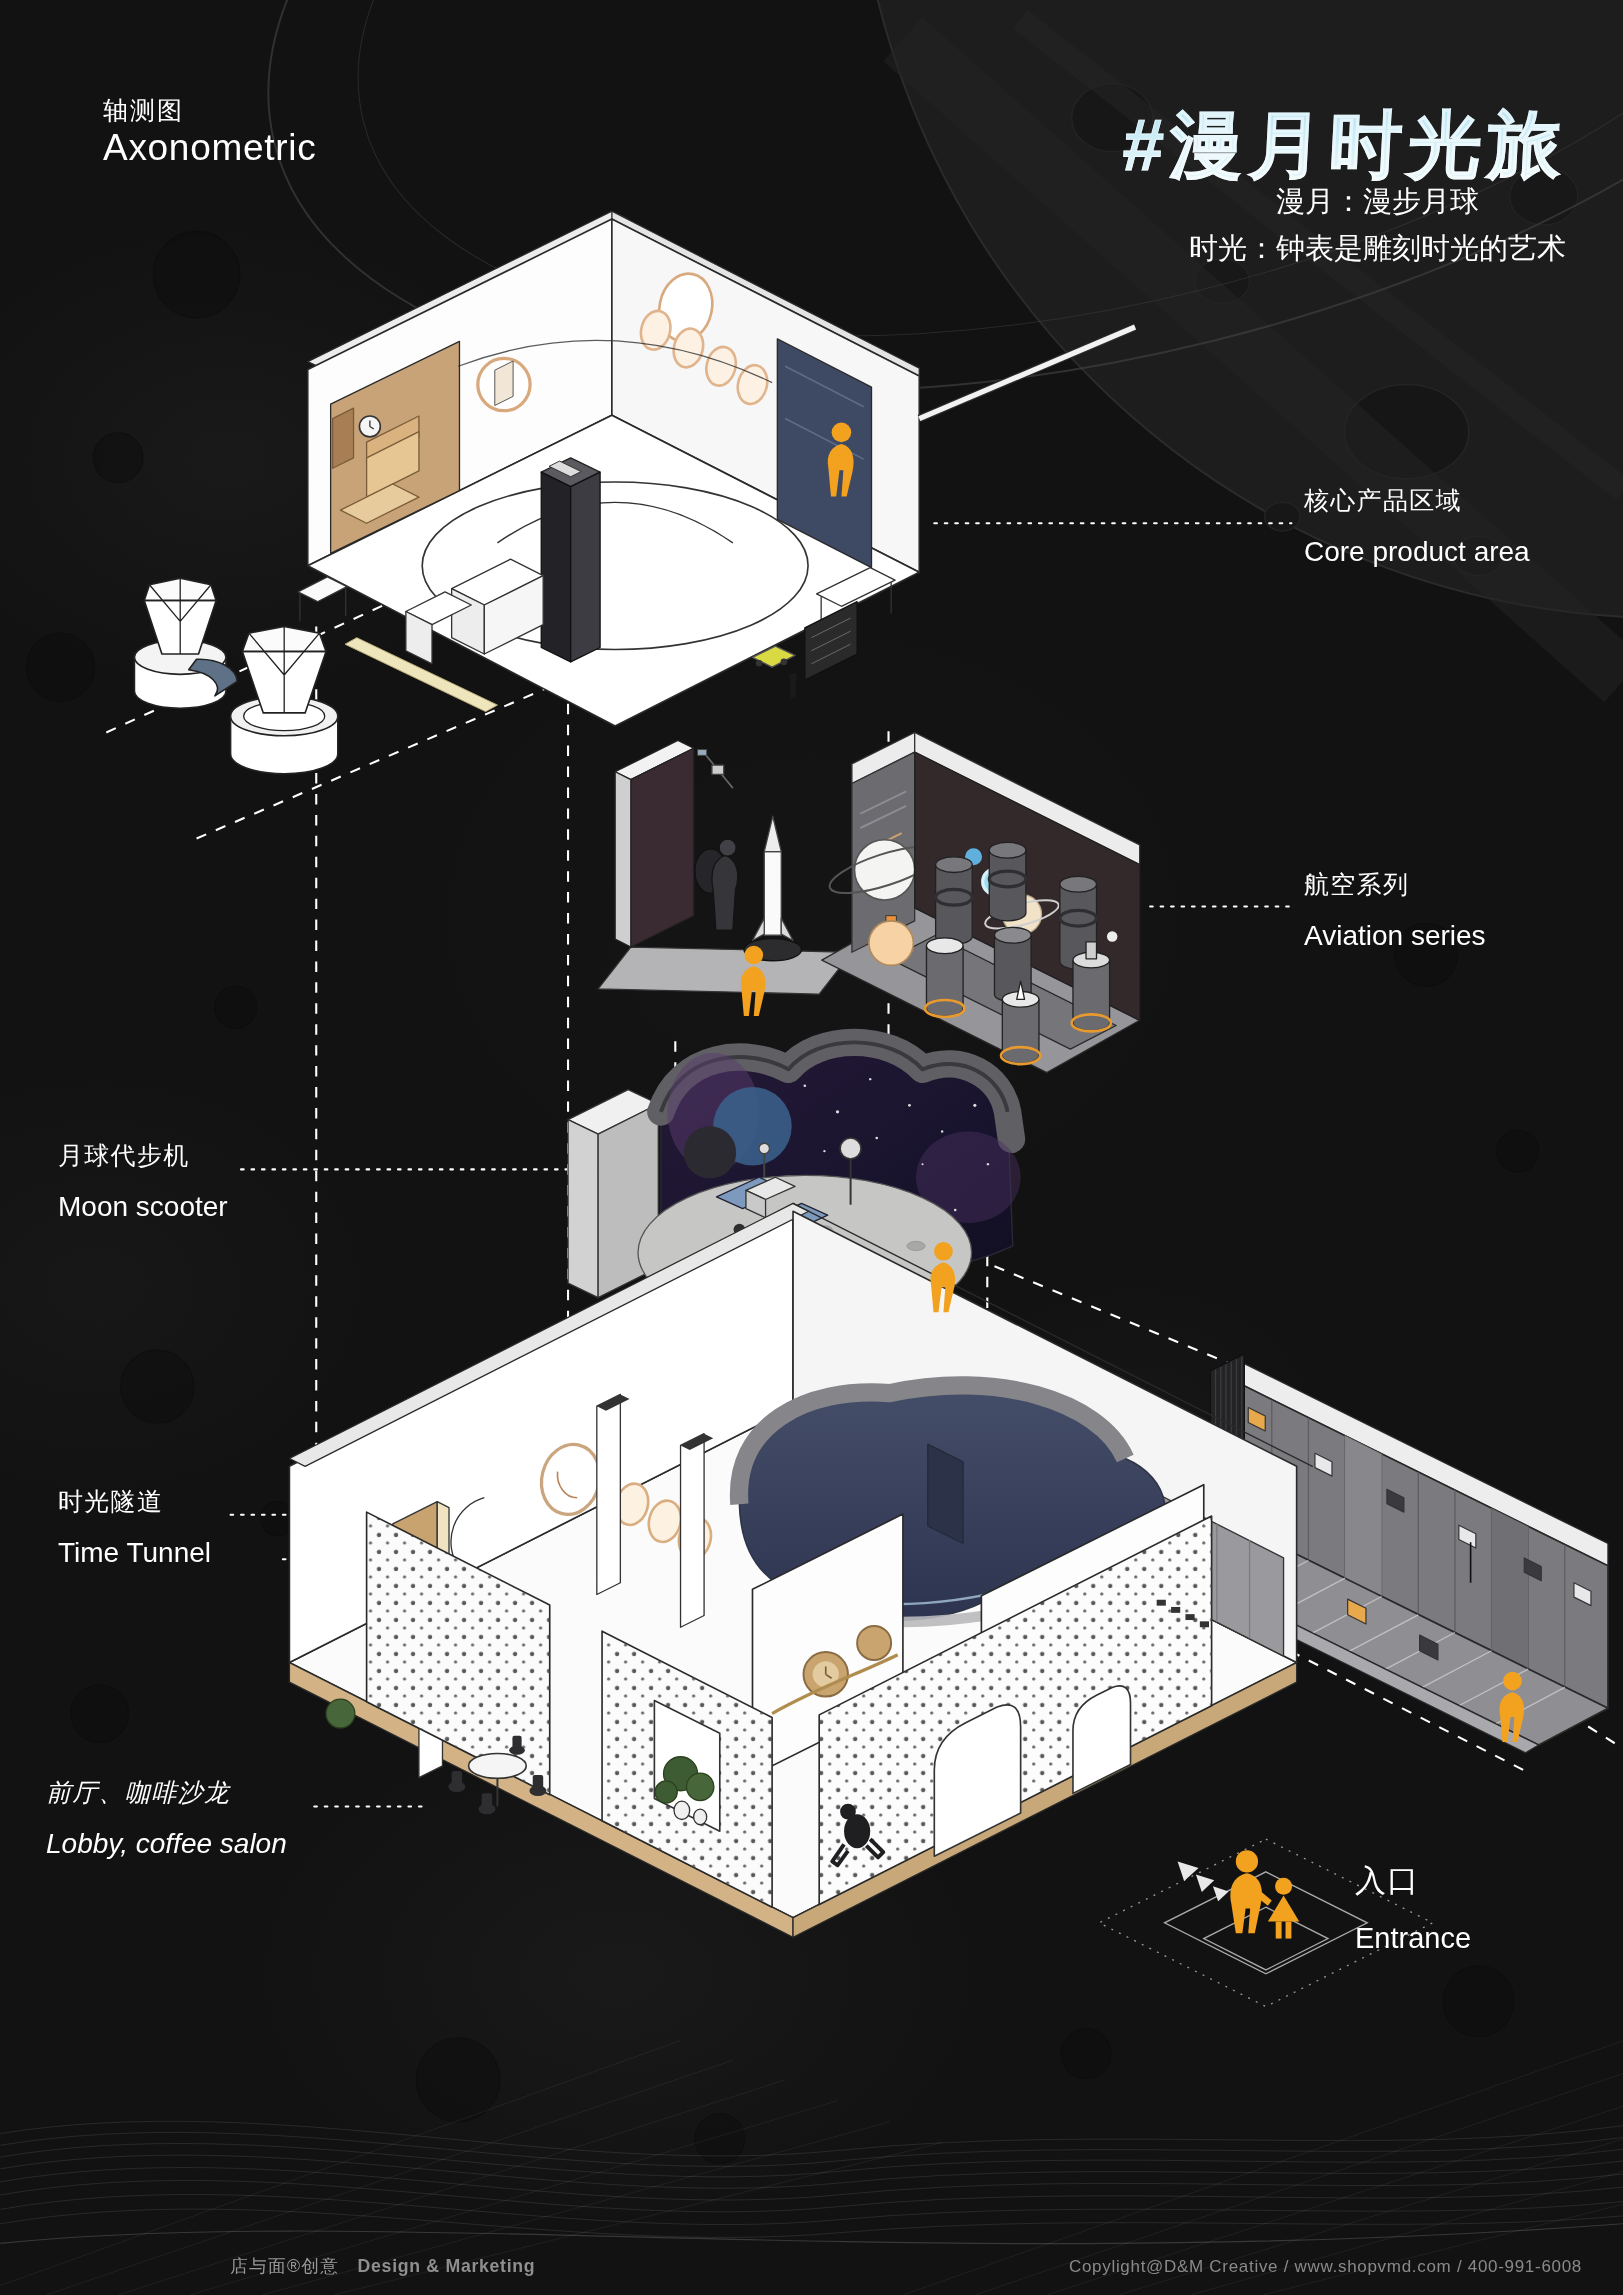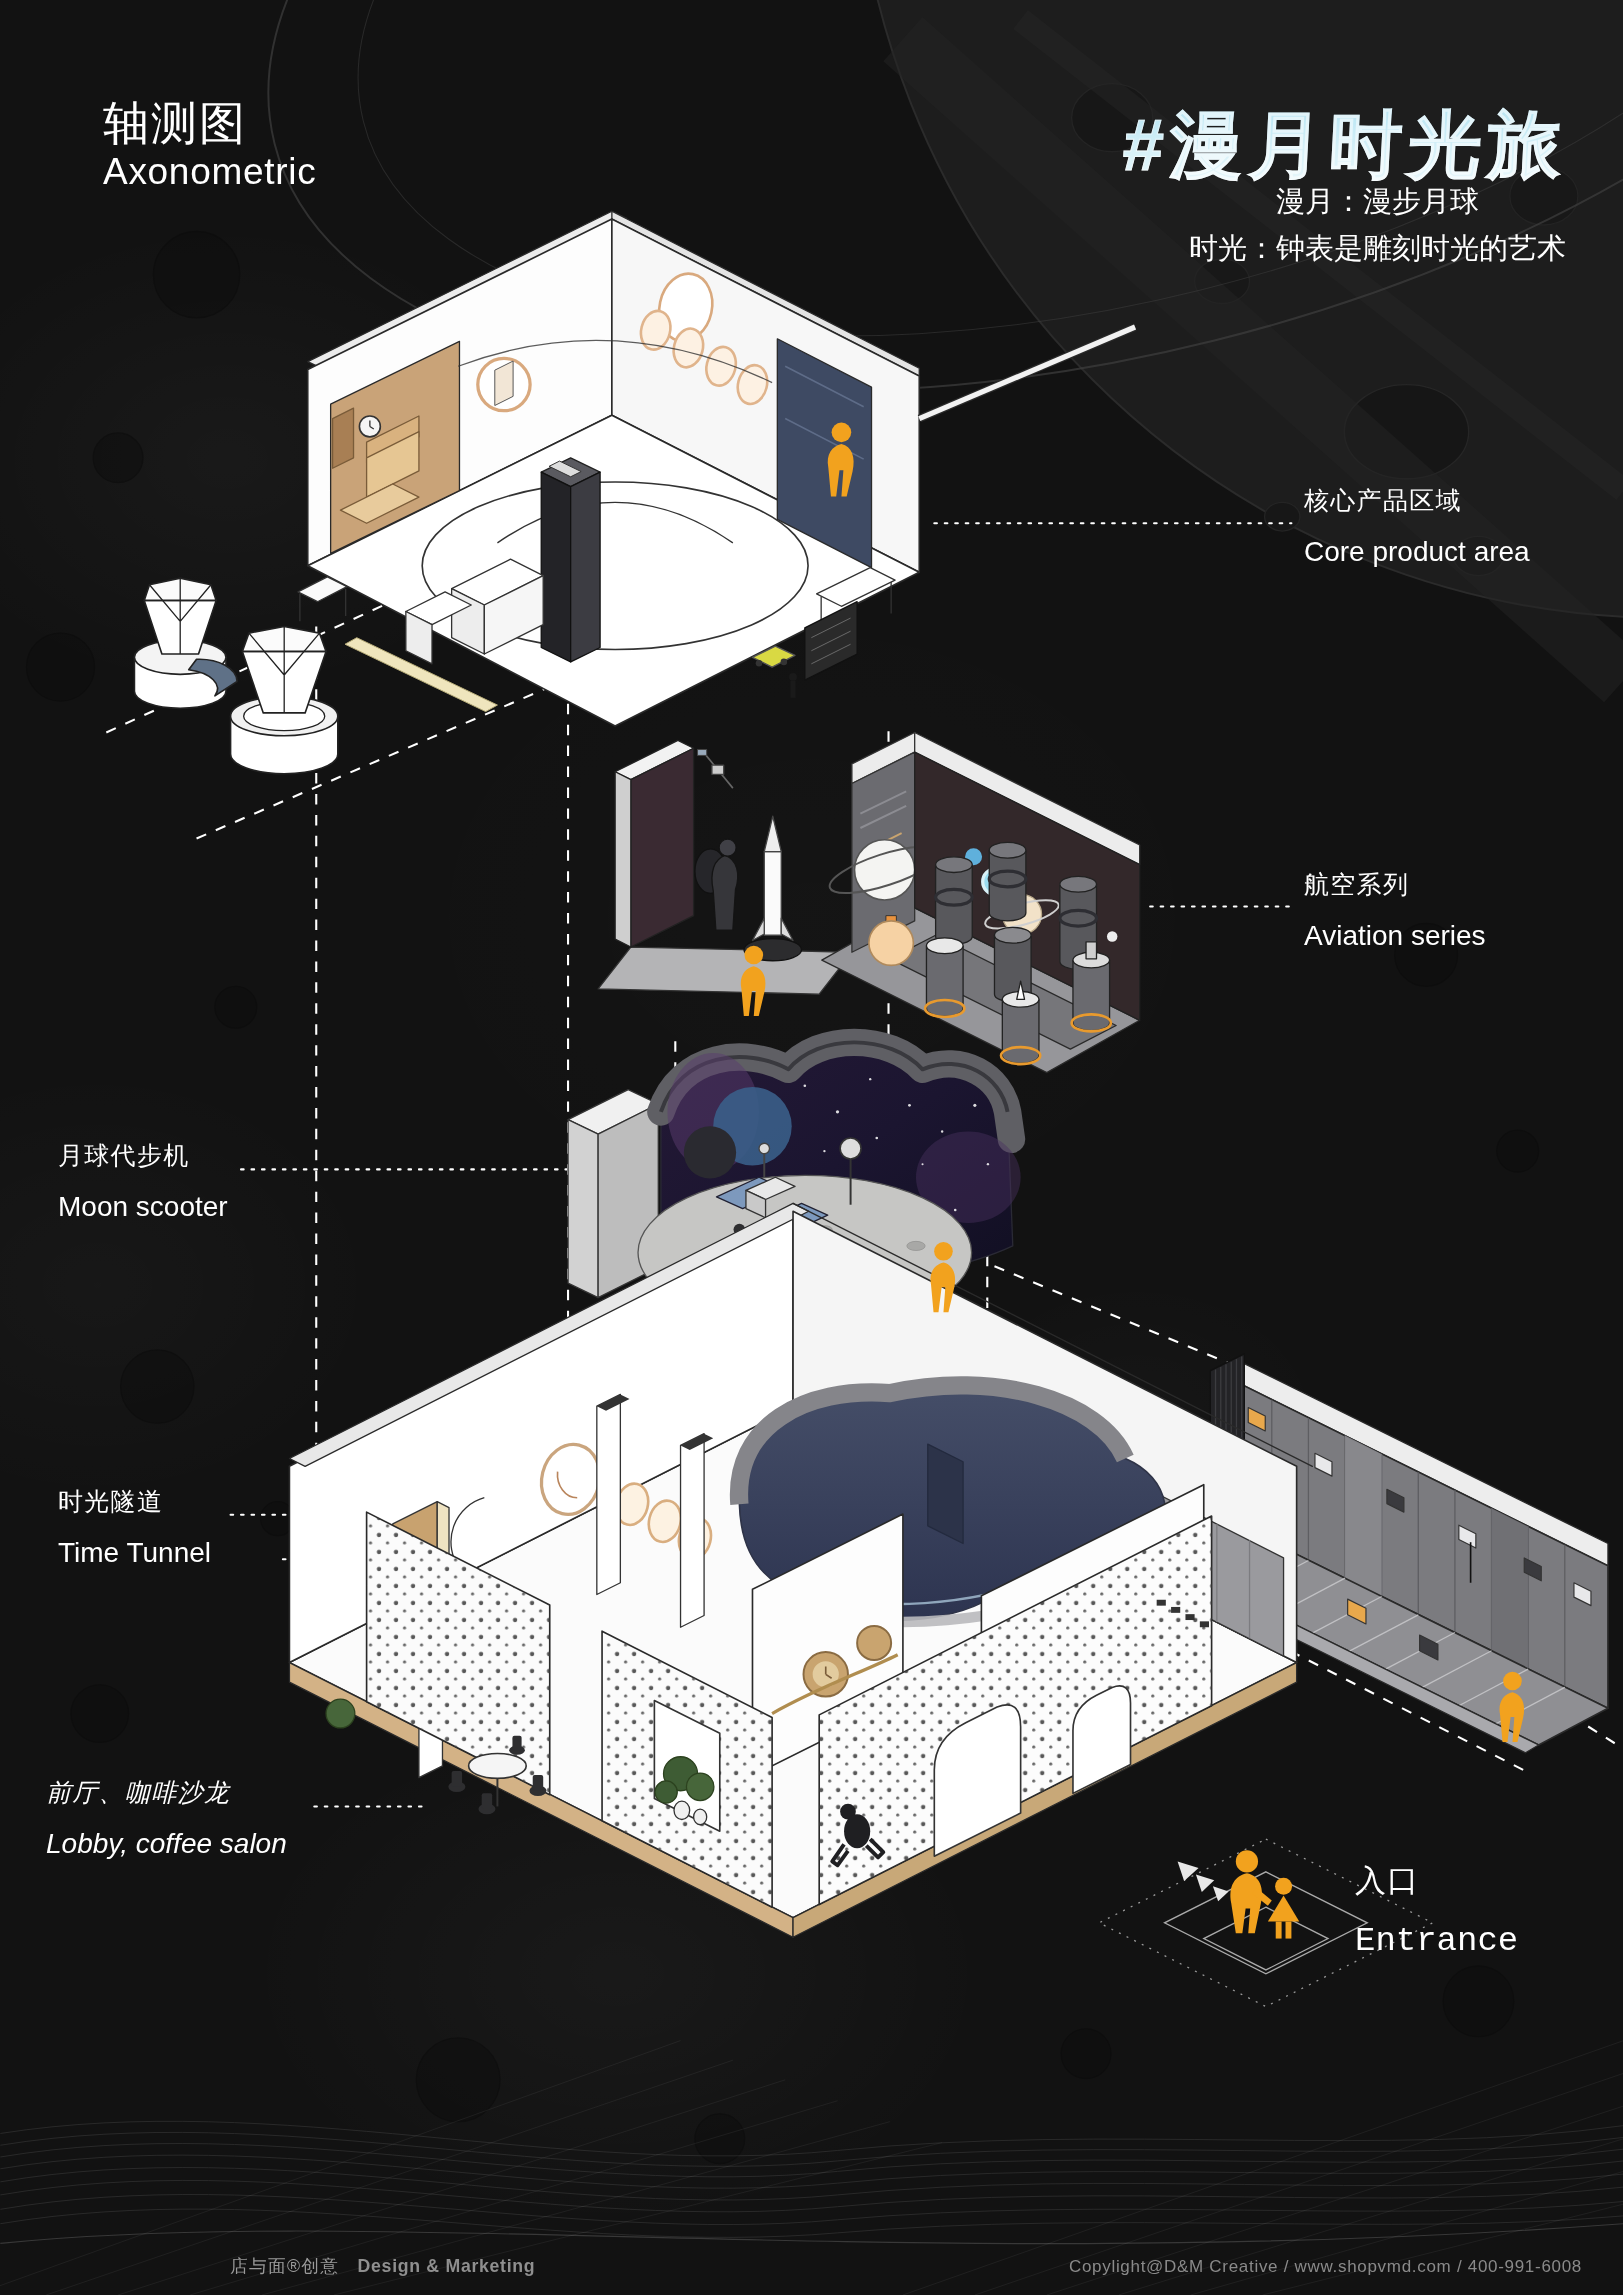--- a/index.html
+++ b/index.html
@@ -10,21 +10,21 @@
       radial-gradient(458px 340px at 14% 20%, rgba(255,255,255,0.030), transparent 70%),
       radial-gradient(406px 314px at 6% 56%, rgba(255,255,255,0.025), transparent 70%),
       radial-gradient(536px 366px at 38% 86%, rgba(255,255,255,0.030), transparent 70%),
       radial-gradient(275px 209px at 70% 62%, rgba(255,255,255,0.020), transparent 70%),
       radial-gradient(589px 458px at 50% 40%, rgba(255,255,255,0.012), transparent 75%),
       #121212;
   }
   .art{position:absolute;left:0;top:0;width:1624px;height:2295px;}
   .txt{position:absolute;}
   .section-title{left:103px;top:96px;line-height:1.18;}
-  .section-title .cn{font-size:46px;letter-spacing:2px;}
+  .section-title .cn{font-size:25px;letter-spacing:2px;}
   .section-title .en{font-size:37px;letter-spacing:0.7px;}
   .main-title{
     right:56px;top:97px;font-size:73px;font-weight:bold;letter-spacing:6.5px;
     transform:skewX(-3deg);
     background:linear-gradient(180deg,#a6ddf0 0%,#dff4fa 55%,#ffffff 100%);
     -webkit-background-clip:text;background-clip:text;color:#bfe6f2;
     -webkit-text-fill-color:transparent;
     -webkit-text-stroke:1px rgba(255,255,255,0.55);
     text-shadow:0 0 0.7px rgba(200,235,245,0.3);
   }
@@ -32,21 +32,21 @@
   .note{color:#fff;line-height:1.22;}
   .note .cn{font-size:25px;letter-spacing:1.3px;}
   .note .en{font-size:28px;margin-top:19px;}
   .note-core{left:1304px;top:485px;}
   .note-aviation{left:1304px;top:869px;}
   .note-scooter{left:58px;top:1140px;}
   .note-tunnel{left:58px;top:1486px;}
   .note-lobby{left:46px;top:1777px;font-style:italic;}
   .note-entrance{left:1355px;top:1864px;}
   .note-entrance .cn{font-size:31px;font-family:Liberation Mono, monospace;}
-  .note-entrance .en{font-size:34px;font-family:Liberation Mono, monospace;}
+  .note-entrance .en{font-size:29px;}
   .footer-left{left:230px;top:2254px;color:#9a9a9a;font-size:17.7px;letter-spacing:1.3px;}
   .footer-left .en{color:#8f8f8f;font-weight:bold;margin-left:18.3px;letter-spacing:0.7px;}
   .footer-right{right:42px;top:2257px;color:#8a8a8a;font-size:17px;letter-spacing:0.7px;}
 </style>
 </head>
 <body>
 
 <div class="poster">
 
   <svg class="art" viewBox="0 0 2482 3509">

